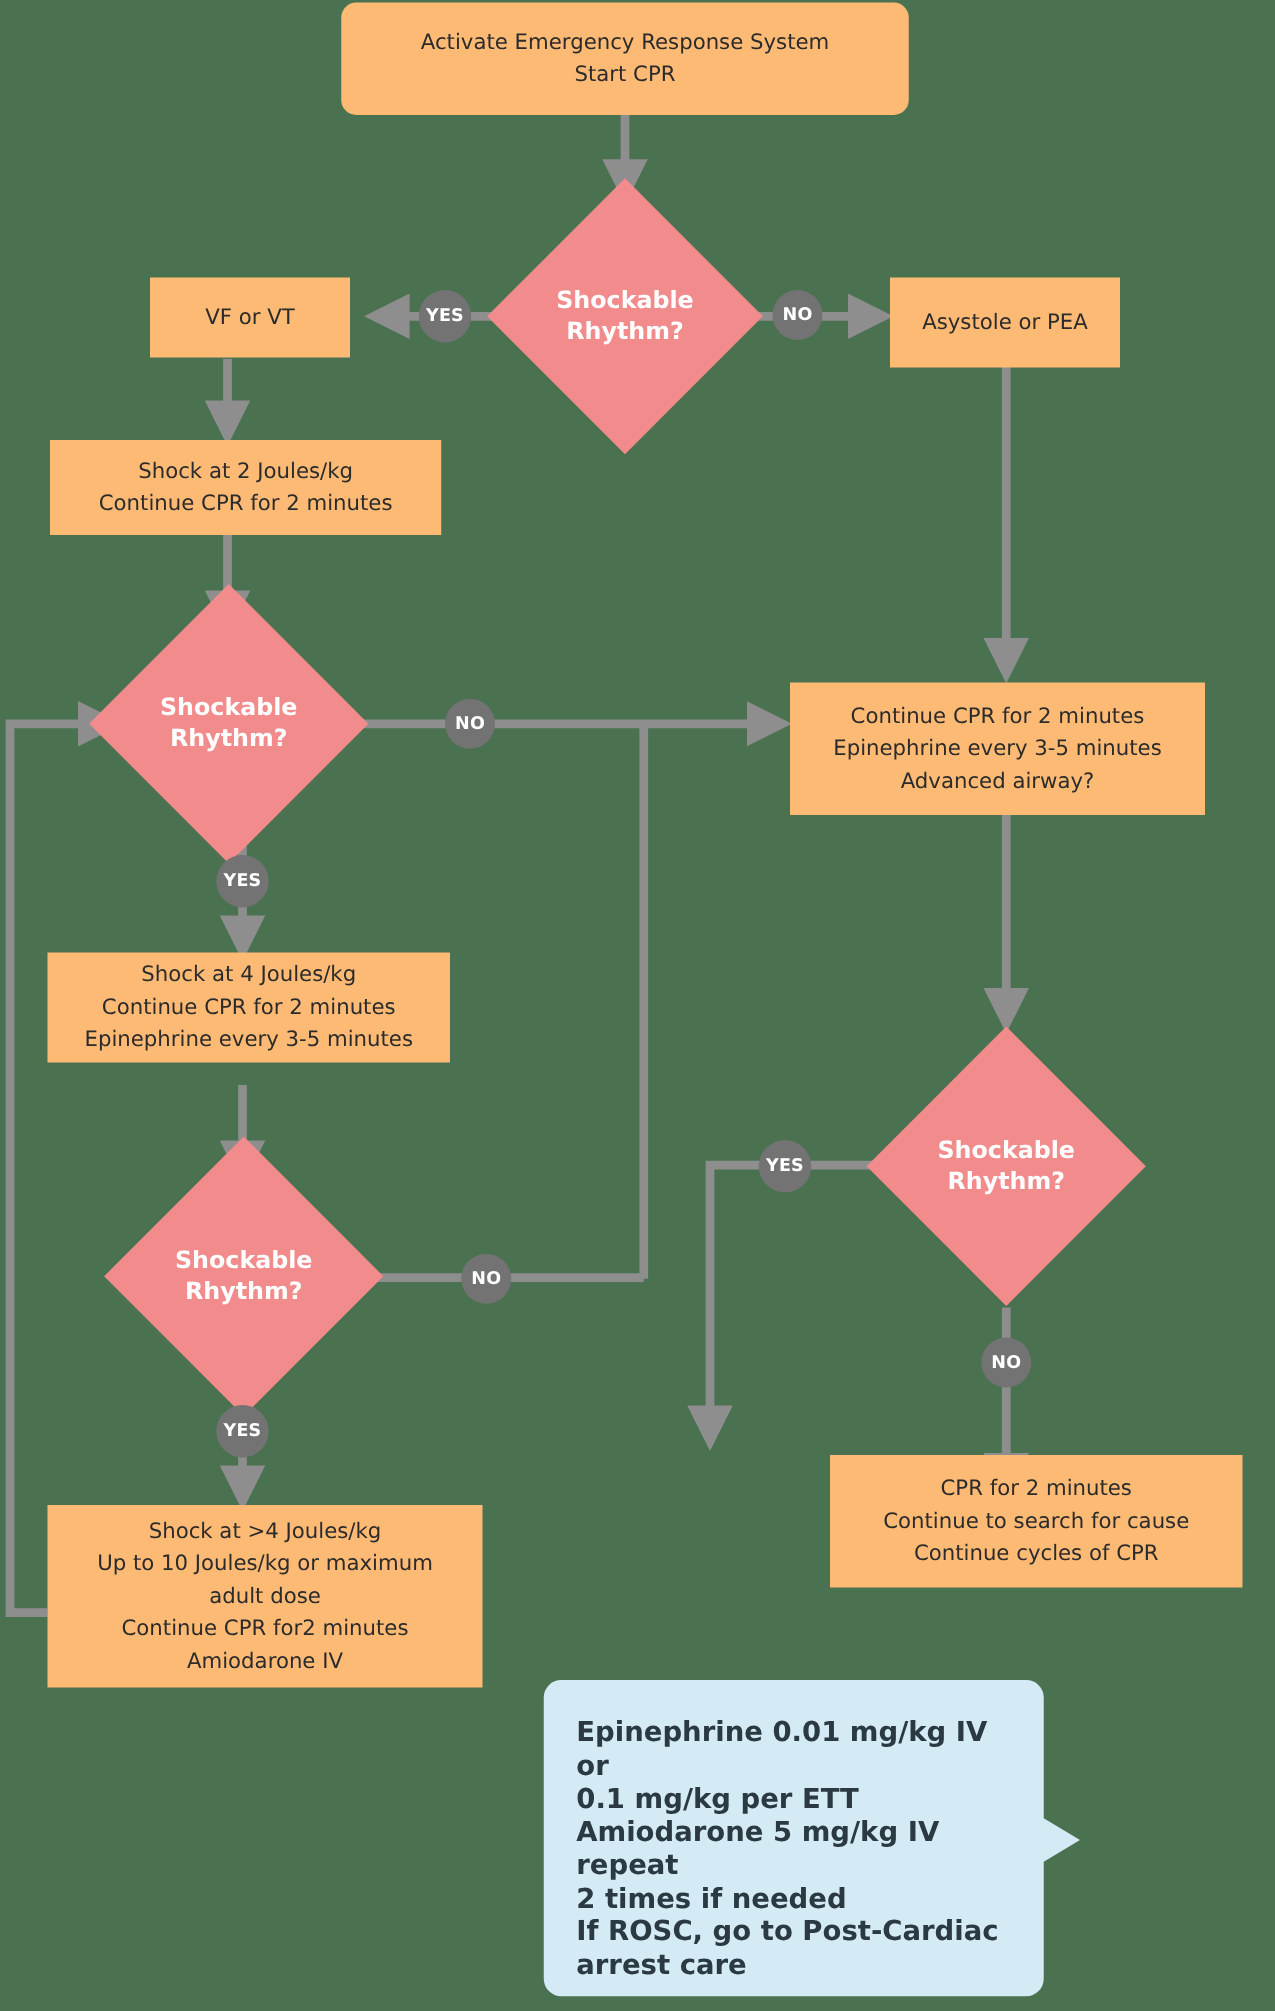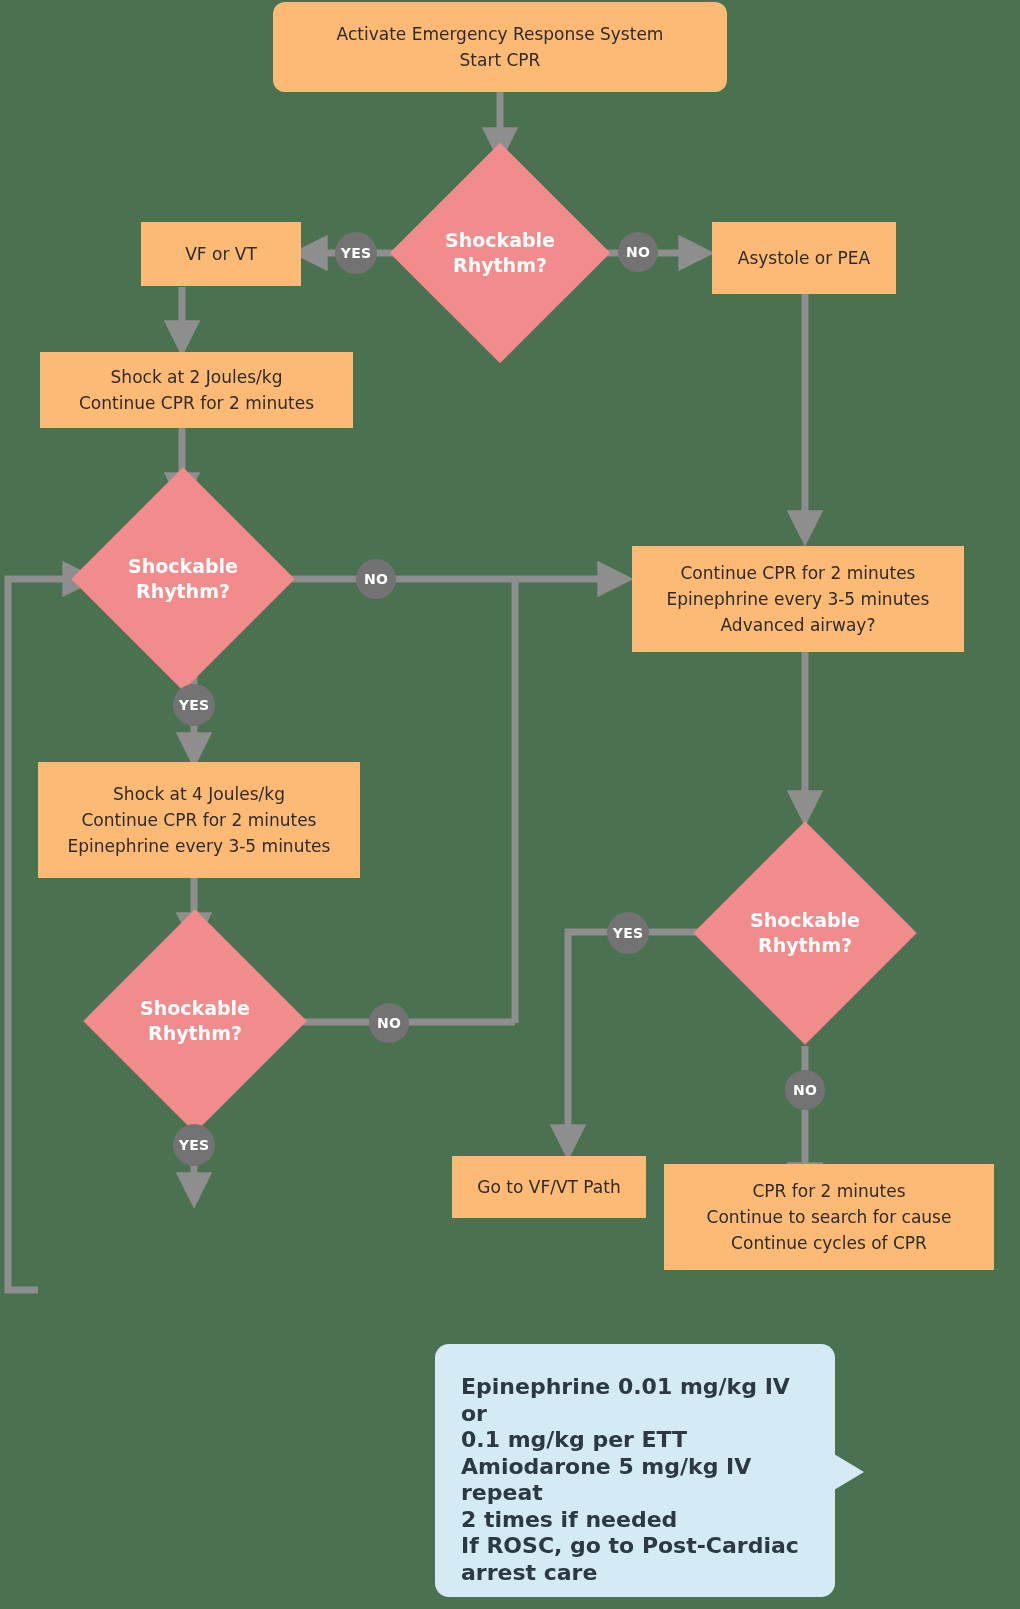--- a/index.html
+++ b/index.html
@@ -152,21 +152,21 @@
     <span class="ln">Activate Emergency Response System
 Start CPR</span>
   </div>
 
   <div class="diamond-wrap" style="left:422px; top:175px; width:156px; height:156px;">
     <div class="diamond-shape"></div>
     <div class="diamond-text ln">Shockable
 Rhythm?</div>
   </div>
 
-  <div class="node proc" style="left:120px; top:222px; width:160px; height:64px;margin-left:21px;">
+  <div class="node proc" style="left:120px; top:222px; width:160px; height:64px;">
     <span class="ln">VF or VT</span>
   </div>
 
   <div class="node proc" style="left:712px; top:222px; width:184px; height:72px;">
     <span class="ln">Asystole or PEA</span>
   </div>
 
   <div class="node proc" style="left:40px; top:352px; width:313px; height:76px;">
     <span class="ln">Shock at 2 Joules/kg
 Continue CPR for 2 minutes</span>
@@ -177,42 +177,46 @@
     <div class="diamond-text ln">Shockable
 Rhythm?</div>
   </div>
 
   <div class="node proc" style="left:632px; top:546px; width:332px; height:106px;">
     <span class="ln">Continue CPR for 2 minutes
 Epinephrine every 3-5 minutes
 Advanced airway?</span>
   </div>
 
-  <div class="node proc" style="left:38px; top:762px; width:322px; height:116px;">
+  <div class="node proc" style="left:38px; top:762px; width:322px; height:88px;">
     <span class="ln">Shock at 4 Joules/kg
 Continue CPR for 2 minutes
 Epinephrine every 3-5 minutes</span>
   </div>
 
   <div class="diamond-wrap" style="left:116px; top:942px; width:158px; height:158px;">
     <div class="diamond-shape"></div>
     <div class="diamond-text ln">Shockable
 Rhythm?</div>
   </div>
 
   <div class="diamond-wrap" style="left:726px; top:854px; width:158px; height:158px;">
     <div class="diamond-shape"></div>
     <div class="diamond-text ln">Shockable
 Rhythm?</div>
   </div>
 
-
-  <div class="node proc" style="left:452px; top:1156px; width:194px; height:62px;">
-    <span class="ln">Go to VF/VT Path</span>
-  </div>
+  <div class="node proc" style="left:38px; top:1204px; width:348px; height:146px;">
+    <span class="ln">Shock at &gt;4 Joules/kg
+Up to 10 Joules/kg or maximum
+adult dose
+Continue CPR for2 minutes
+Amiodarone IV</span>
+  </div>
+
 
   <div class="node proc" style="left:664px; top:1164px; width:330px; height:106px;">
     <span class="ln">CPR for 2 minutes
 Continue to search for cause
 Continue cycles of CPR</span>
   </div>
 
   <div class="badge" style="left:335px; top:232px; width:42px; height:42px;">
     <span>YES</span>
   </div>

